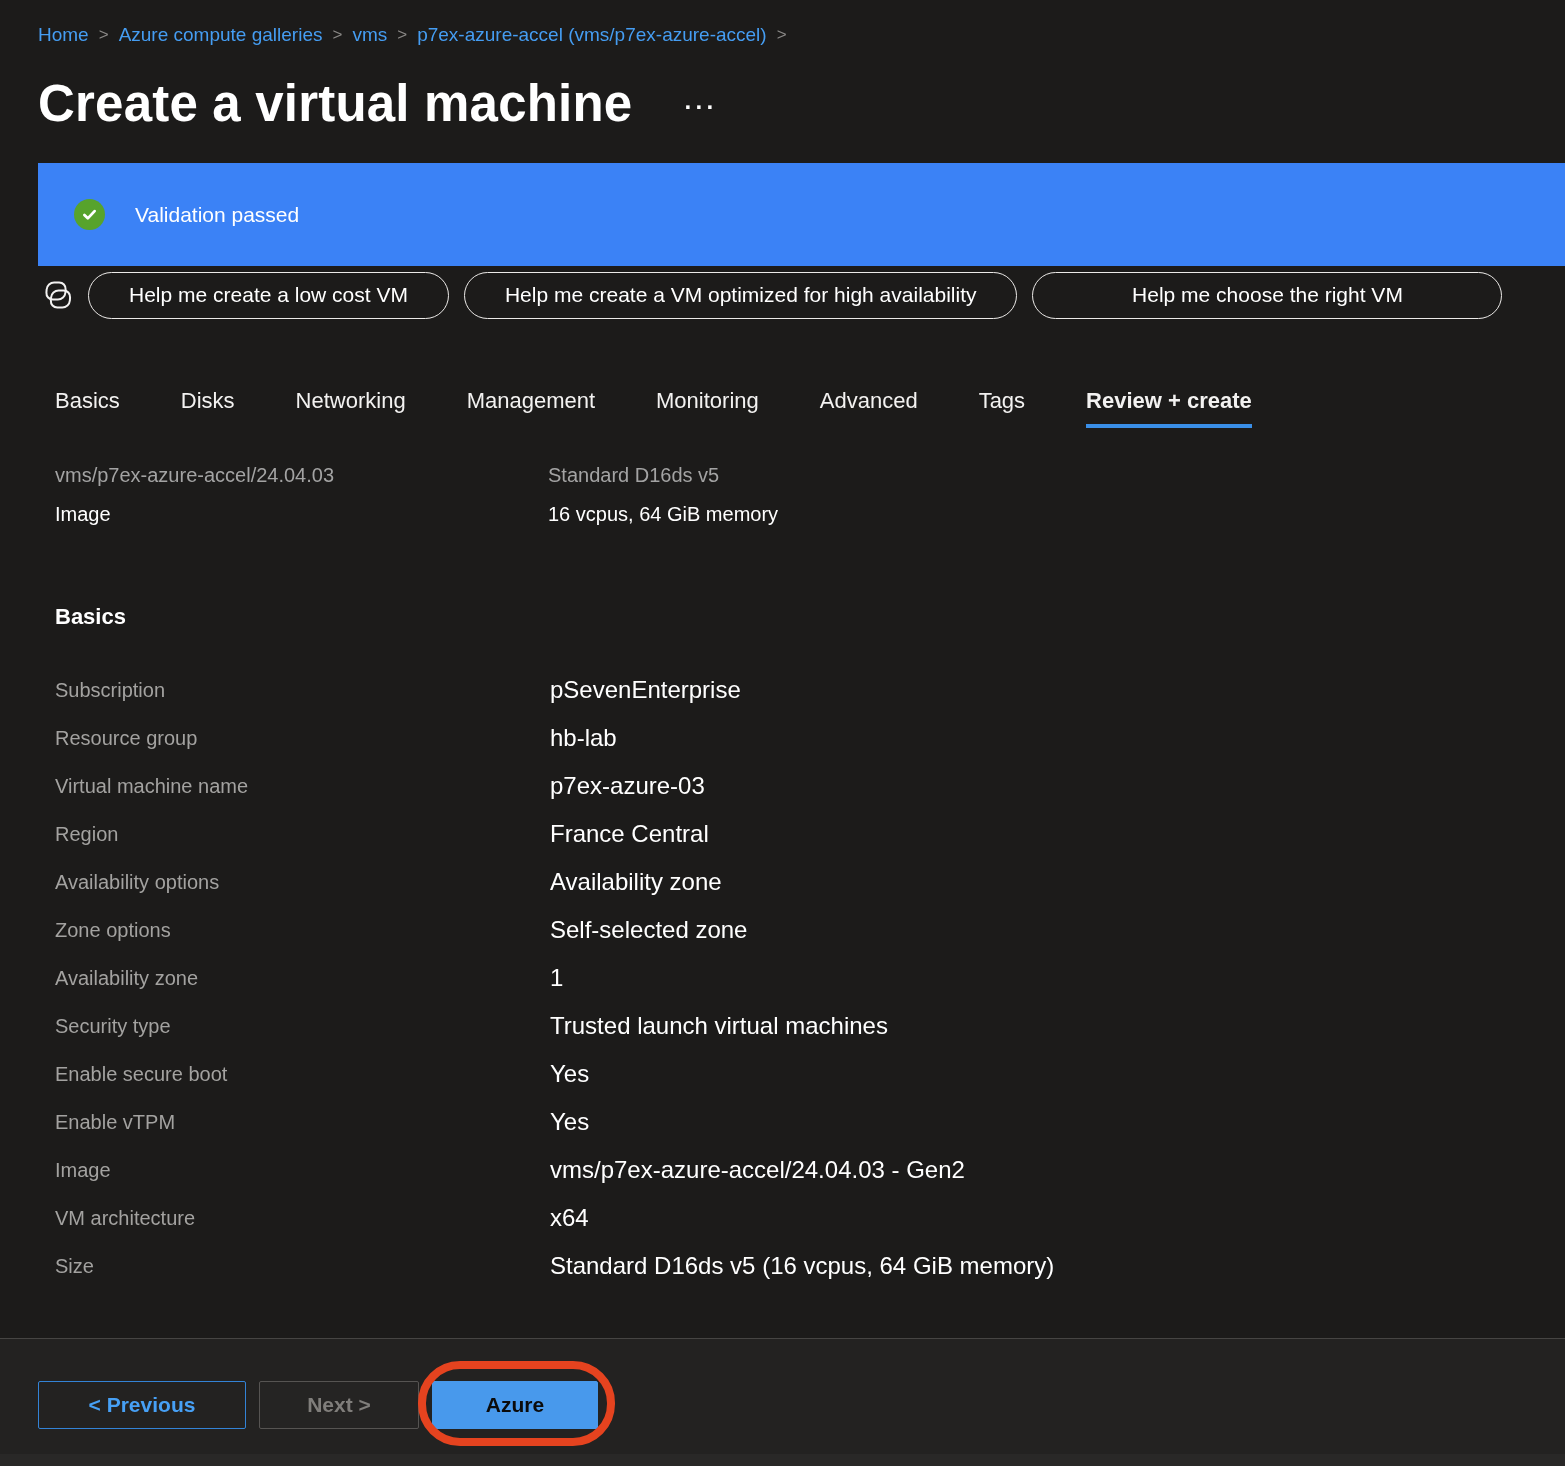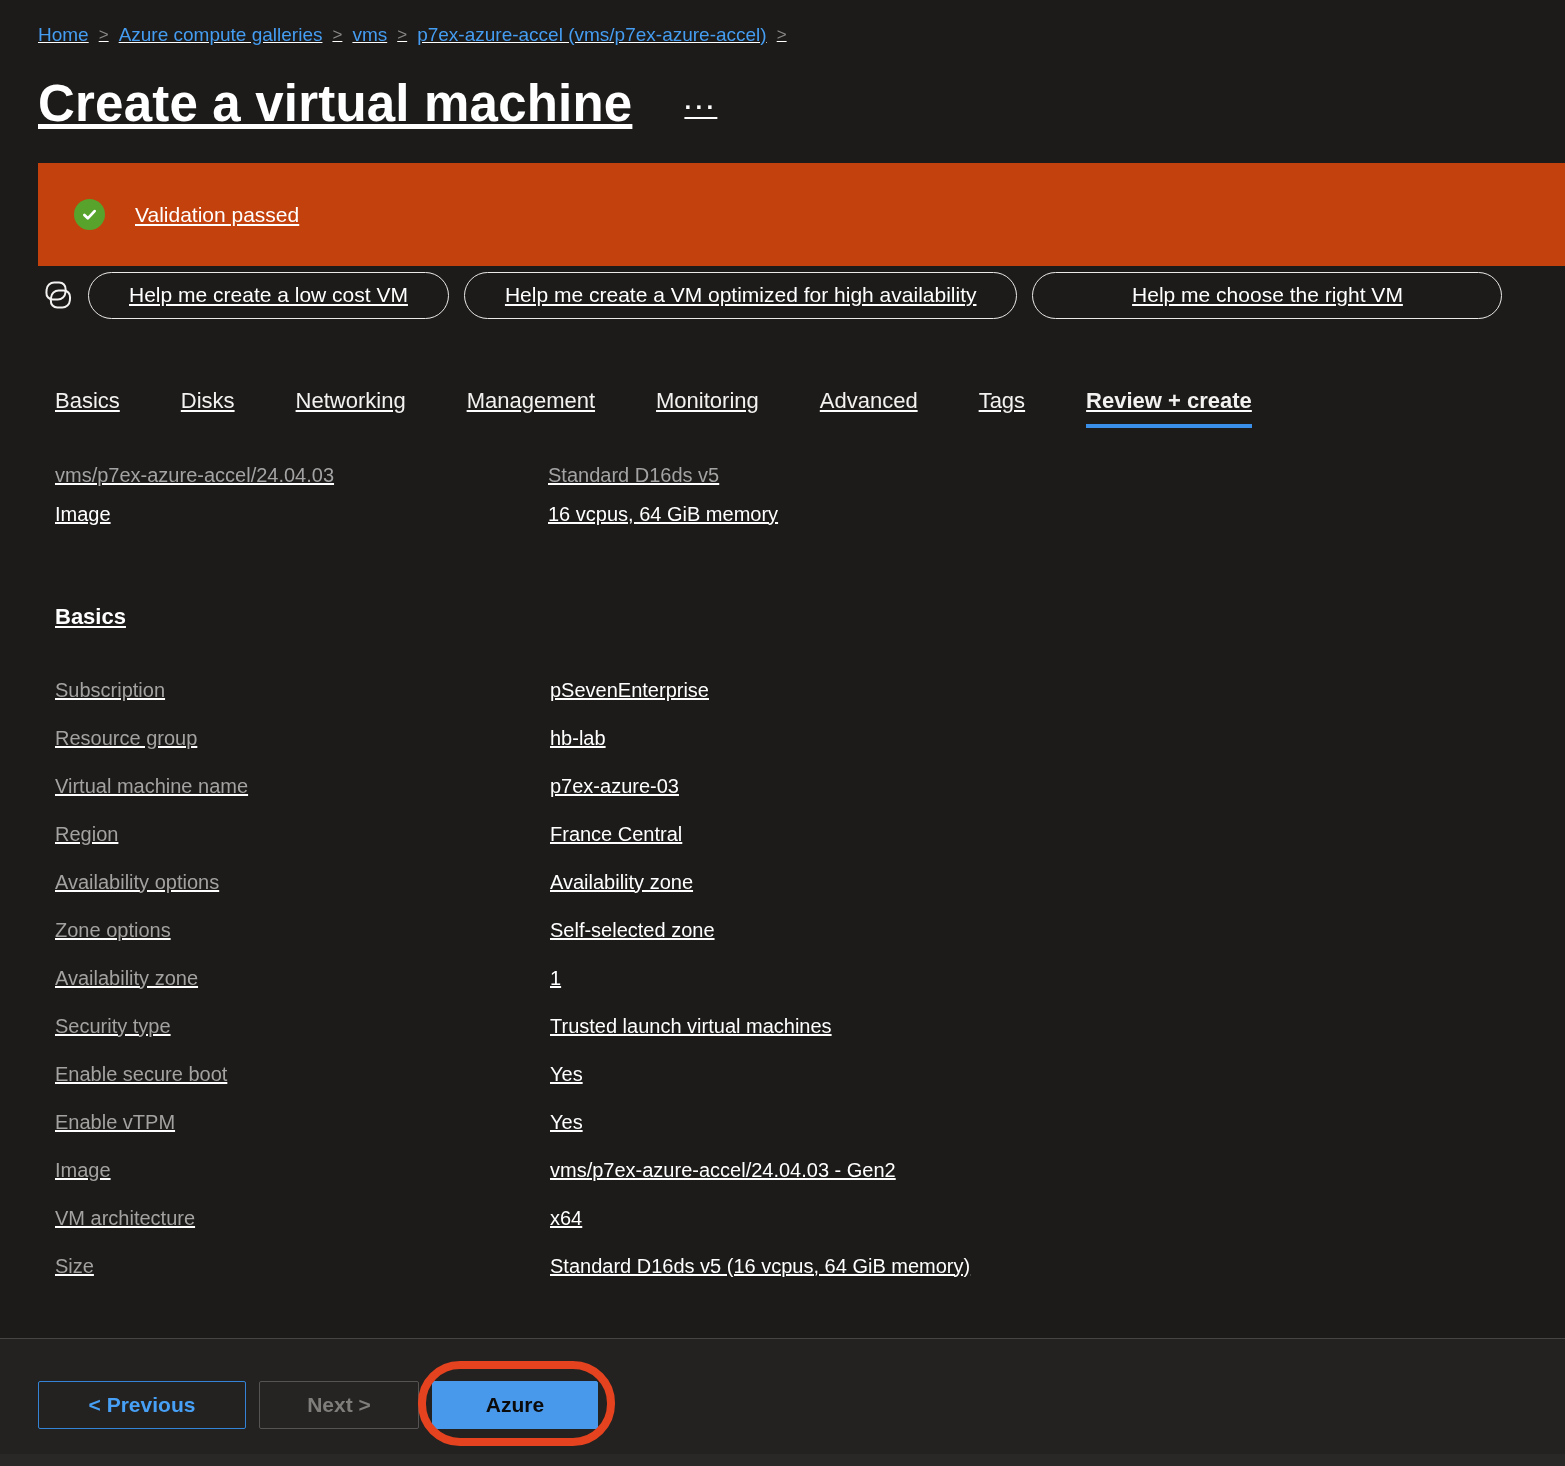--- a/index.html
+++ b/index.html
@@ -4,21 +4,21 @@
 <style>
   * { margin: 0; padding: 0; box-sizing: border-box; }
   html, body { width: 1565px; height: 1466px; }
   body {
     background: #1c1b1a;
     color: #ffffff;
     font-family: "Liberation Sans", sans-serif;
     overflow: hidden;
     position: relative;
   }
-  .page { position: relative; width: 1565px; height: 1466px; overflow: hidden; text-decoration: underline; }
+  .page { position: relative; width: 1565px; height: 1466px; overflow: hidden; }
 
   
   .breadcrumb {
     padding: 24px 0 0 38px;
     font-size: 19px;
     display: flex;
     align-items: center;
     gap: 10px;
     white-space: nowrap;
   }
@@ -31,21 +31,21 @@
   .title-ellipsis {
     margin-left: 52px; color: #ffffff; font-size: 24px; font-weight: 700;
     letter-spacing: 3px; line-height: 1; cursor: pointer; padding-top: 6px;
   }
 
   
   .banner {
     margin: 30px 0 0 38px;
     width: calc(1565px - 38px);
     height: 103px;
-    background: #c2410c;
+    background: #3b82f6;
     display: flex;
     align-items: center;
     padding-left: 36px;
   }
   .banner-icon {
     width: 31px; height: 31px; border-radius: 50%;
     background: #57a32c;
     display: flex; align-items: center; justify-content: center;
     flex: 0 0 auto;
   }
@@ -104,21 +104,21 @@
   .summary-cols { display: flex; padding-left: 55px; margin-top: 36px; }
   .summary-col1 { width: 493px; }
   .summary-line1 { color: #a3a3a3; font-size: 20px; }
   .summary-line2 { color: #ffffff; font-size: 20px; margin-top: 16px; }
 
   
   .section-title { padding-left: 55px; margin-top: 78px; font-size: 22px; font-weight: 700; }
   .kv-table { margin-top: 36px; }
   .kv-row { display: flex; padding-left: 55px; height: 48px; align-items: center; }
   .kv-label { width: 495px; color: #a3a2a0; font-size: 20px; flex: 0 0 auto; }
-  .kv-value { color: #ffffff; font-size: 20px; }
+  .kv-value { color: #ffffff; font-size: 24px; }
 
   
   .footer {
     position: absolute;
     left: 0; right: 0; bottom: 0;
     height: 128px;
     background: #232221;
     border-top: 1px solid #464543;
   }
   .footer-buttons { display: flex; align-items: center; padding: 42px 0 0 38px; }

